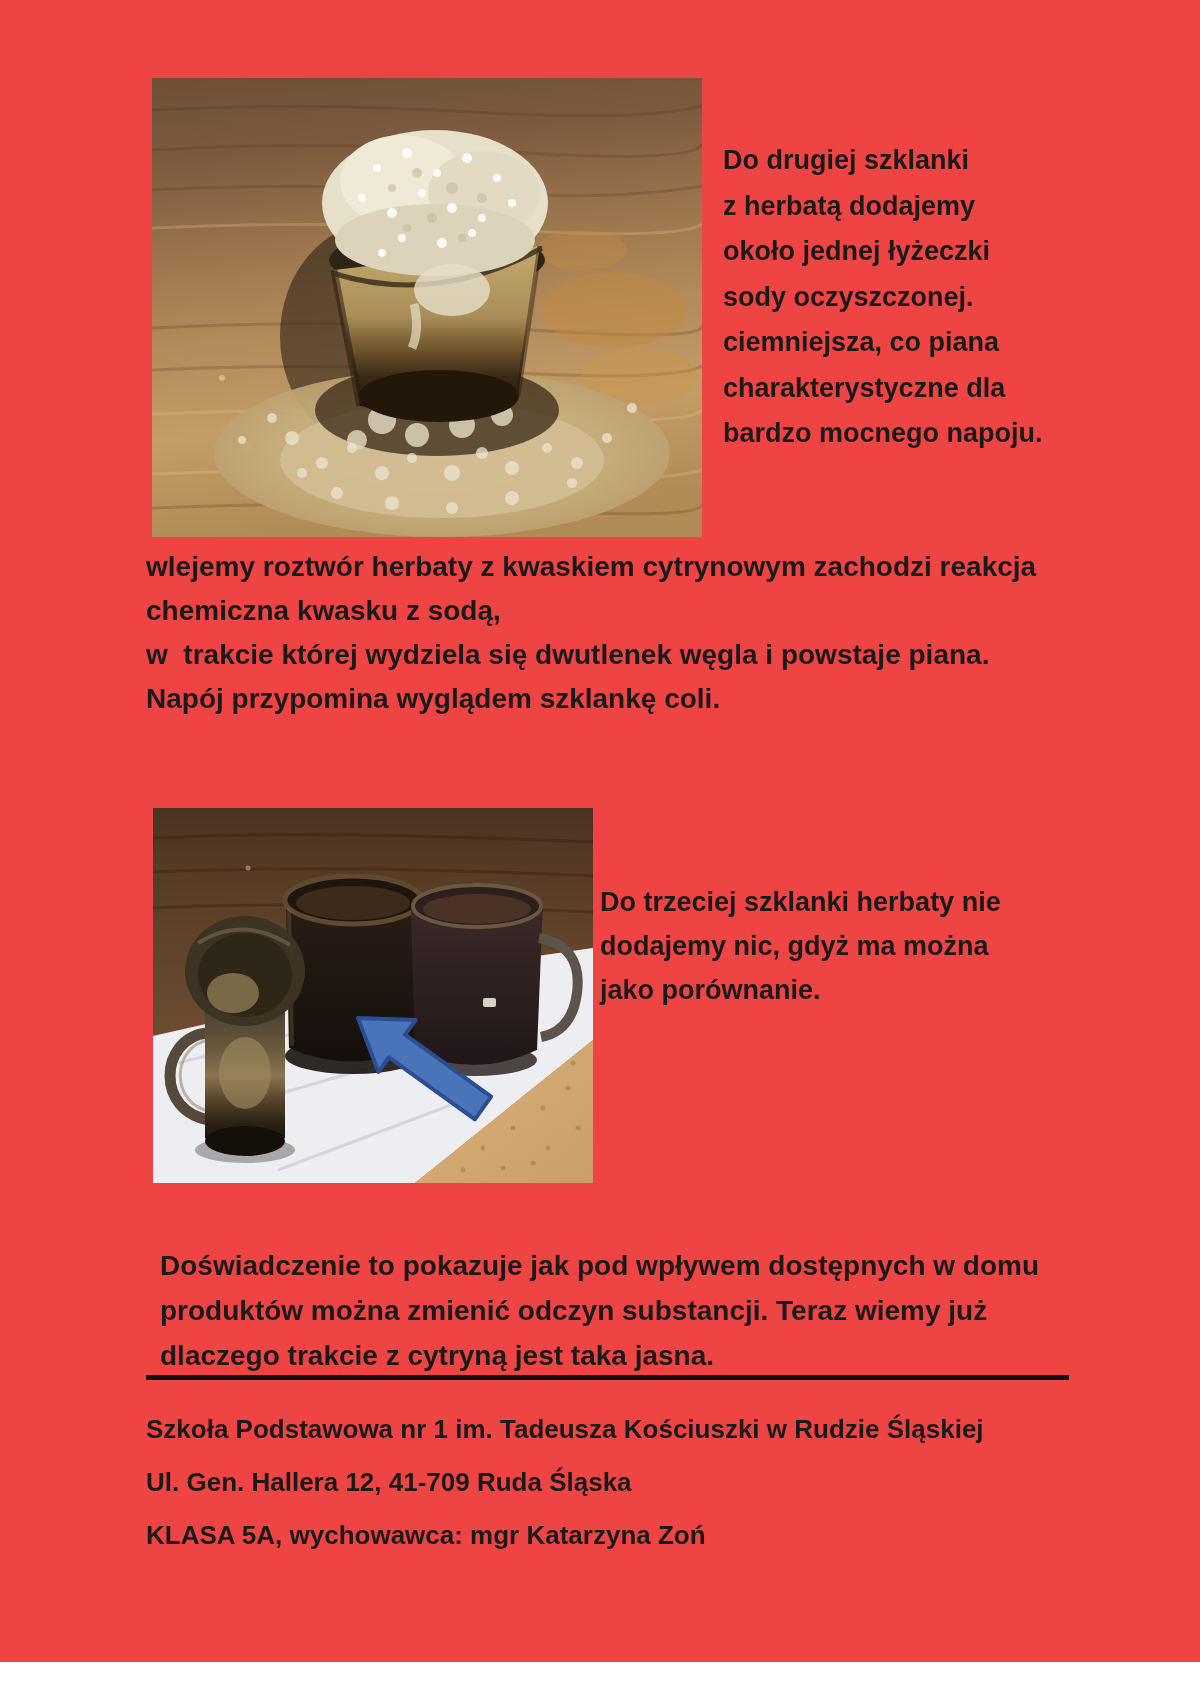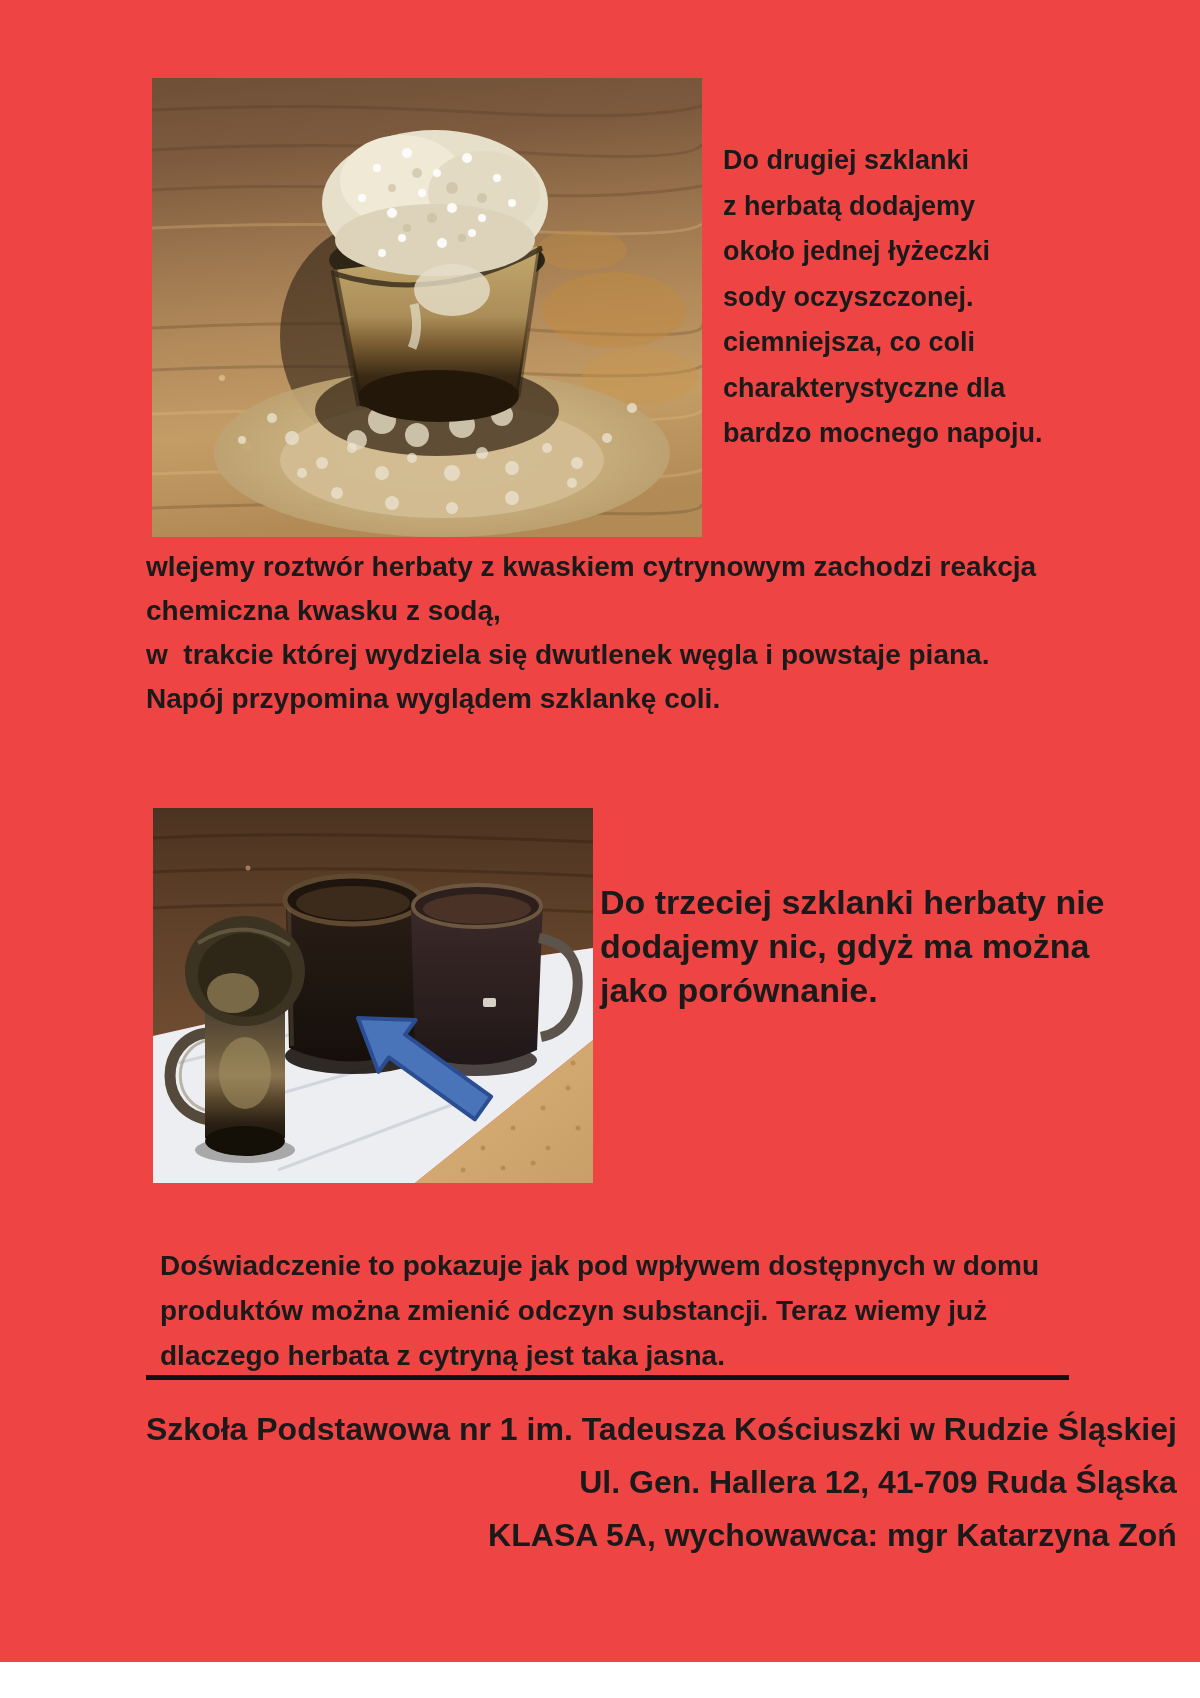--- a/index.html
+++ b/index.html
@@ -5,23 +5,23 @@
   html,body{margin:0;padding:0;background:#ffffff;}
   .page{
     position:relative;width:1200px;height:1662px;background:#ef4444;
     font-family:"Liberation Sans",sans-serif;font-weight:700;color:#1a1a1a;
     overflow:hidden;
   }
   .txt{position:absolute;}
   .ln{white-space:pre;}
   .side1{left:723px;top:138px;font-size:27px;line-height:45.5px;}
   .cont1{left:146px;top:545px;font-size:28px;line-height:44px;}
-  .side2{left:600px;top:880px;font-size:34px;line-height:44px;}
+  .side2{left:600px;top:880px;font-size:27px;line-height:44px;}
   .concl{left:160px;top:1243px;font-size:28px;line-height:45px;}
-  .footer{left:146px;top:1403px;font-size:32px;line-height:53px;text-align:right;}
+  .footer{left:146px;top:1403px;font-size:26px;line-height:53px;}
   .photo{position:absolute;}
   .photo svg{display:block;}
   .photo1{left:152px;top:78px;width:550px;height:459px;}
   .photo2{left:153px;top:808px;width:440px;height:375px;}
   .divider{position:absolute;left:146px;top:1375px;width:923px;height:5px;background:#111111;}
 </style>
 </head>
 <body>
 
 <div class="page">
@@ -157,21 +157,21 @@
         </g>
       </g>
     </svg>
   </div>
 
   <div class="txt side1">
     <div class="ln">Do drugiej szklanki</div>
     <div class="ln">z herbatą dodajemy</div>
     <div class="ln">około jednej łyżeczki</div>
     <div class="ln">sody oczyszczonej.</div>
-    <div class="ln">ciemniejsza, co coli</div>
+    <div class="ln">ciemniejsza, co piana</div>
     <div class="ln">charakterystyczne dla</div>
     <div class="ln">bardzo mocnego napoju.</div>
   </div>
 
   <div class="txt cont1">
     <div class="ln">wlejemy roztwór herbaty z kwaskiem cytrynowym zachodzi reakcja</div>
     <div class="ln">chemiczna kwasku z sodą,</div>
     <div class="ln">w  trakcie której wydziela się dwutlenek węgla i powstaje piana.</div>
     <div class="ln">Napój przypomina wyglądem szklankę coli.</div>
   </div>
@@ -272,21 +272,21 @@
 
   <div class="txt side2">
     <div class="ln">Do trzeciej szklanki herbaty nie</div>
     <div class="ln">dodajemy nic, gdyż ma można</div>
     <div class="ln">jako porównanie.</div>
   </div>
 
   <div class="txt concl">
     <div class="ln">Doświadczenie to pokazuje jak pod wpływem dostępnych w domu</div>
     <div class="ln">produktów można zmienić odczyn substancji. Teraz wiemy już</div>
-    <div class="ln">dlaczego herbata z cytryną jest taka jasna.</div>
+    <div class="ln">dlaczego trakcie z cytryną jest taka jasna.</div>
   </div>
 
   <div class="divider"></div>
 
   <div class="txt footer">
     <div class="ln">Szkoła Podstawowa nr 1 im. Tadeusza Kościuszki w Rudzie Śląskiej</div>
     <div class="ln">Ul. Gen. Hallera 12, 41-709 Ruda Śląska</div>
     <div class="ln">KLASA 5A, wychowawca: mgr Katarzyna Zoń</div>
   </div>
 

